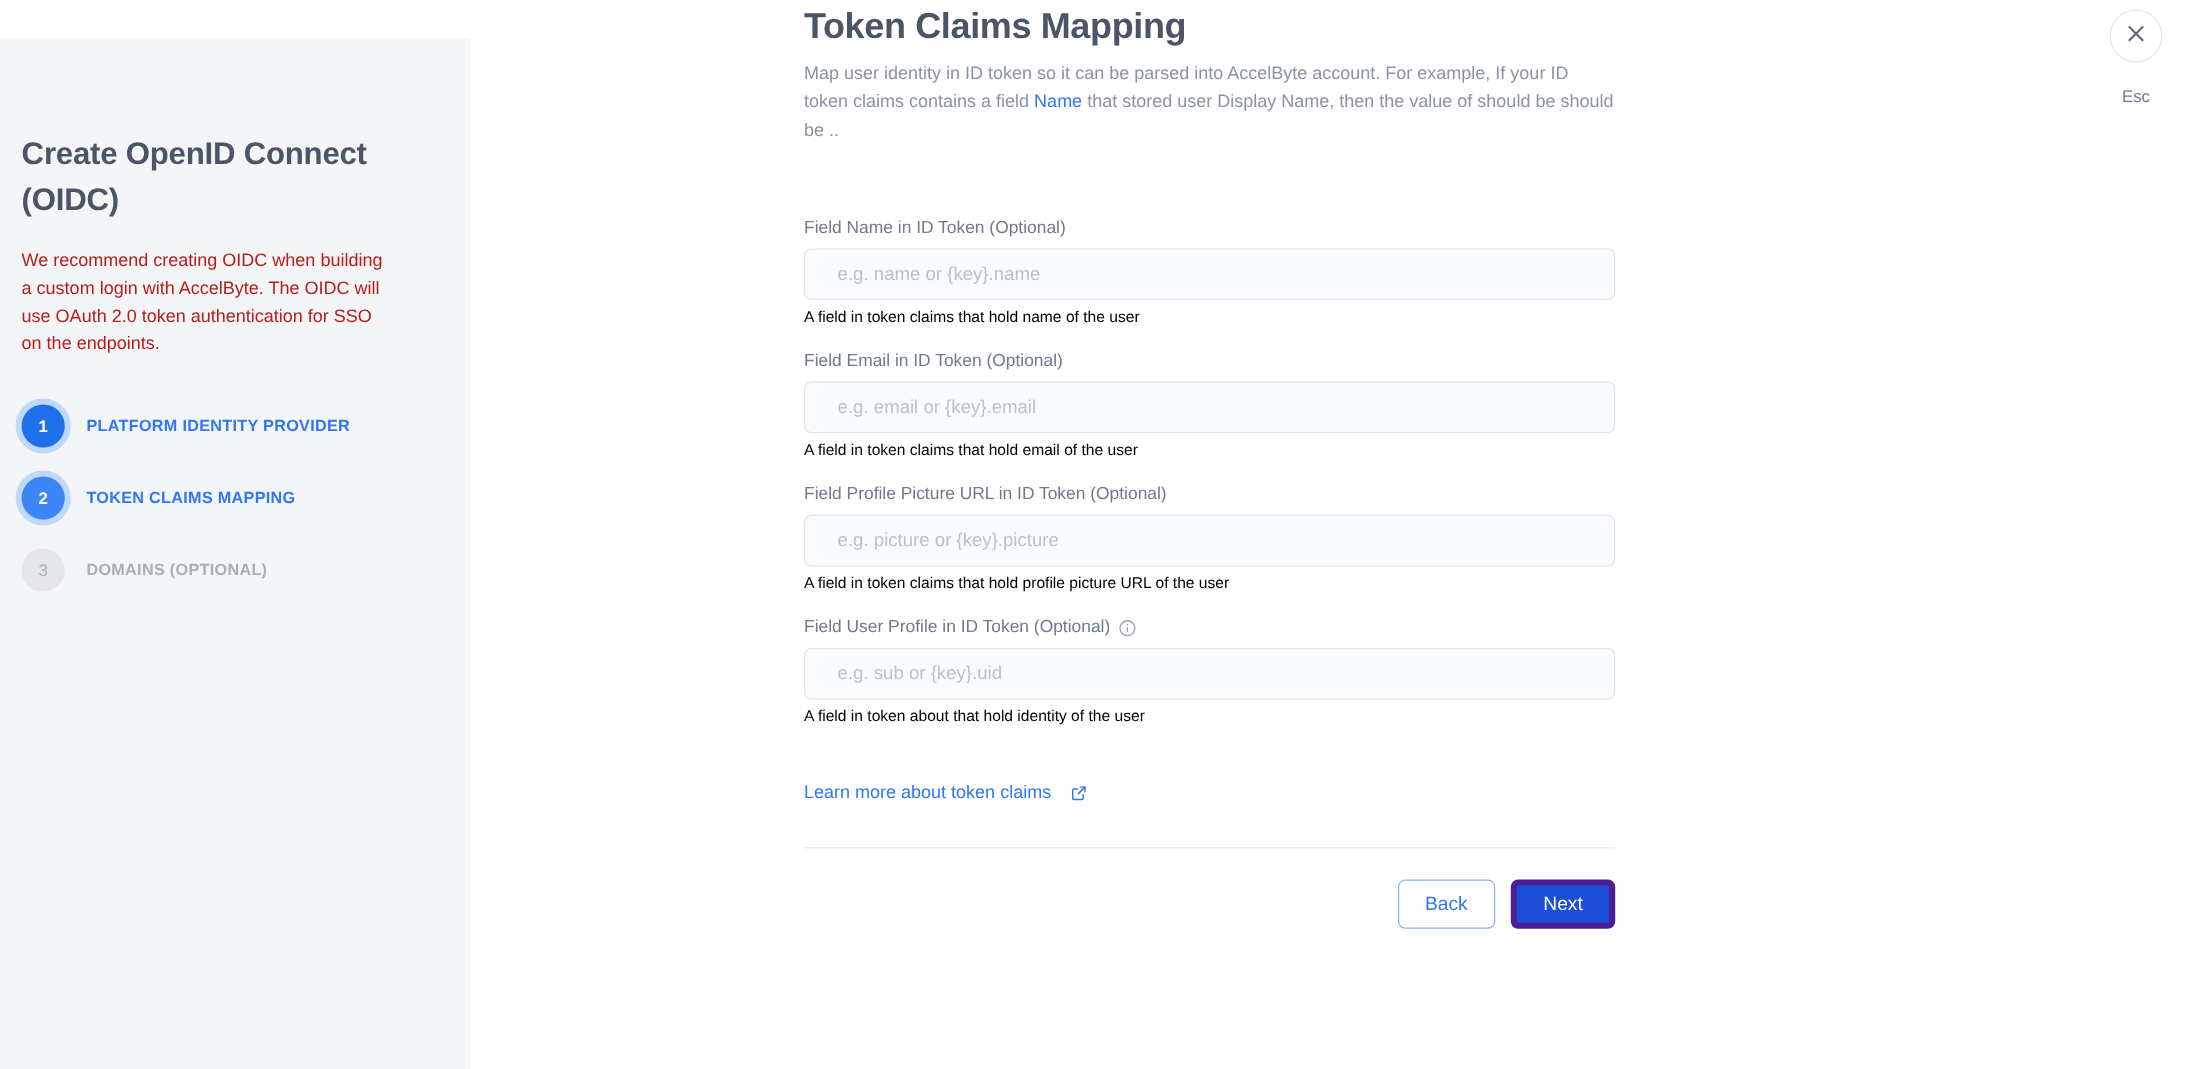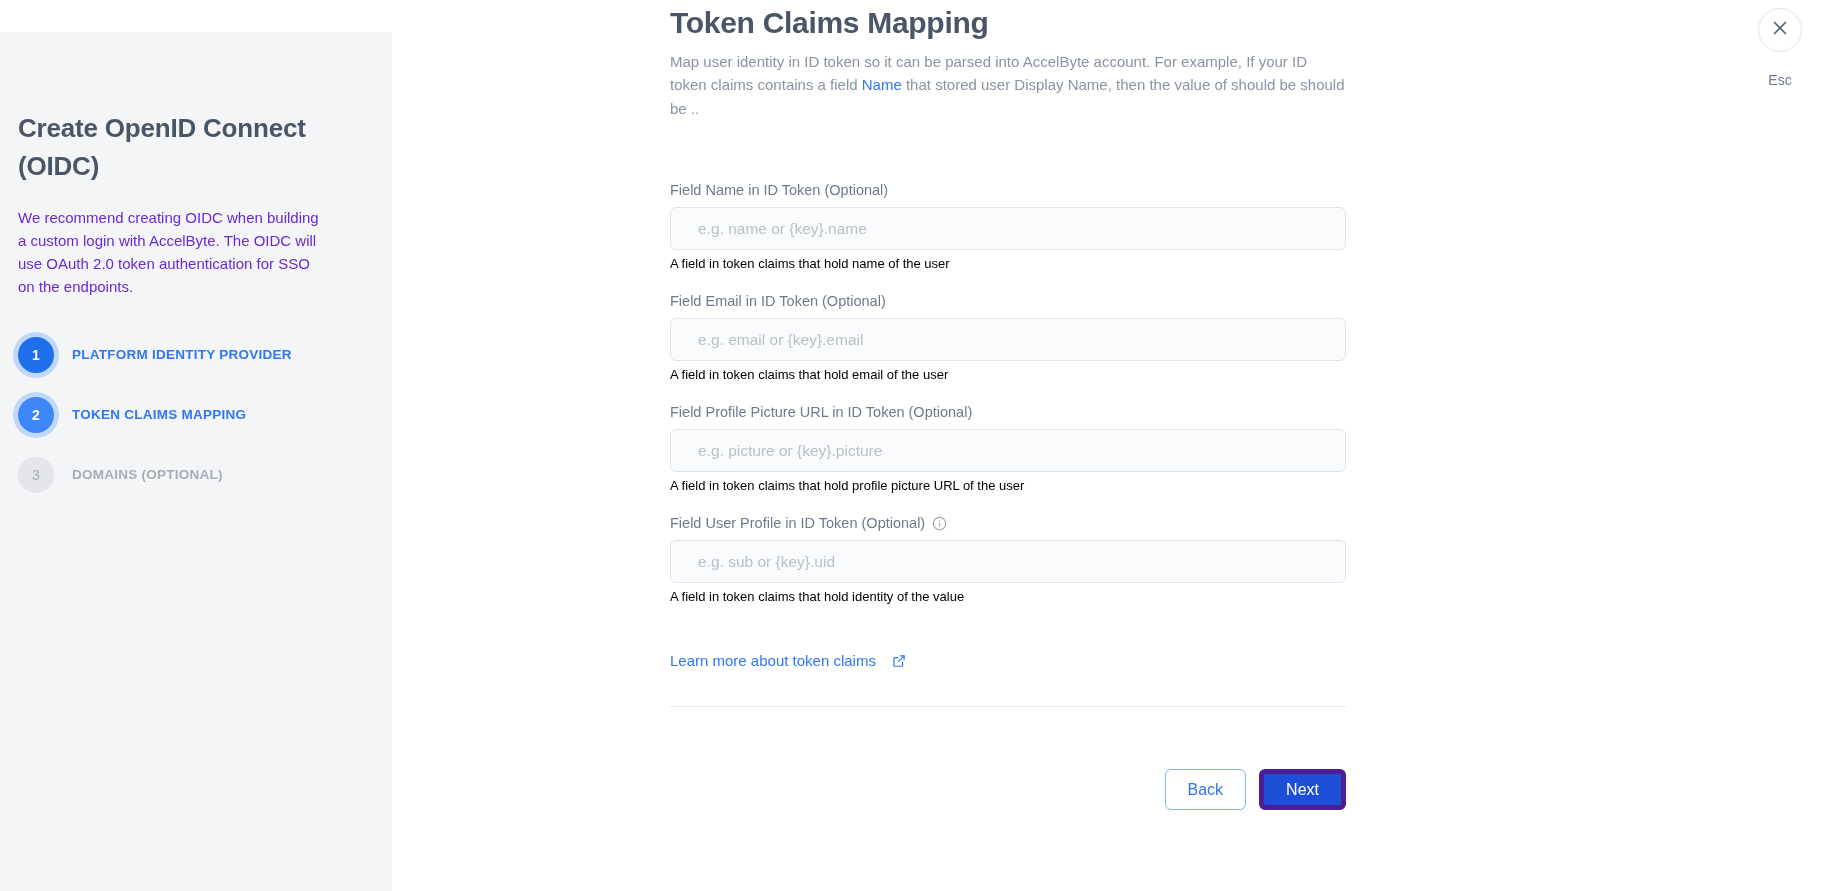--- a/index.html
+++ b/index.html
@@ -31,21 +31,21 @@
     font-size: 26px;
     font-weight: bold;
     color: #4a5568;
     line-height: 1.45;
     letter-spacing: -0.2px;
     width: 320px;
     margin-bottom: 22px;
   }
   .sidebar-desc {
     font-size: 15px;
-    color: #6d28d9;
+    color: #b91c1c;
     line-height: 1.52;
     width: 312px;
     margin-bottom: 38px;
   }
   .steps { display: flex; flex-direction: column; gap: 24px; }
   .step {
     display: flex;
     align-items: center;
     gap: 18px;
     cursor: pointer;
@@ -176,21 +176,20 @@
     margin-top: 26px;
   }
   .btn {
     font-size: 16px;
     font-family: "Liberation Sans", sans-serif;
     border-radius: 6px;
     height: 41px;
     min-width: 70px;
     padding: 0 22px;
     cursor: pointer;
-    margin-top: 36px;
   }
   .btn-back {
     background: #ffffff;
     color: #2f77f5;
     border: 1px solid #86b0f7;
   }
   .btn-next {
     background: #1d4ed8;
     color: #ffffff;
     border: 5px solid #4c1d95;
@@ -283,21 +282,21 @@
             <span>Field User Profile in ID Token (Optional)</span>
             <span class="info-icon">
               <svg viewBox="0 0 16 16" width="15" height="15" fill="none" stroke="currentColor" stroke-width="1.2">
                 <circle cx="8" cy="8" r="6.6"></circle>
                 <line x1="8" y1="7.2" x2="8" y2="11.2"></line>
                 <circle cx="8" cy="4.9" r="0.75" fill="currentColor" stroke="none"></circle>
               </svg>
             </span>
           </label>
           <input class="text-input" type="text" placeholder="e.g. sub or {key}.uid" style="">
-          <div class="field-help">A field in token claims that hold identity of the value</div>
+          <div class="field-help">A field in token about that hold identity of the user</div>
         </div>
 
         <a class="learn-more">
           <span>Learn more about token claims</span>
           <span class="ext-icon">
             <svg viewBox="0 0 16 16" width="14" height="14" fill="none" stroke="currentColor" stroke-width="1.4" stroke-linecap="round" stroke-linejoin="round">
               <path d="M9.5 2.2h4.3v4.3"></path>
               <path d="M13.8 2.2 L7.6 8.4"></path>
               <path d="M12.1 9.4v3.6a1 1 0 0 1-1 1H3.2a1 1 0 0 1-1-1V5.1a1 1 0 0 1 1-1h3.6"></path>
             </svg>

